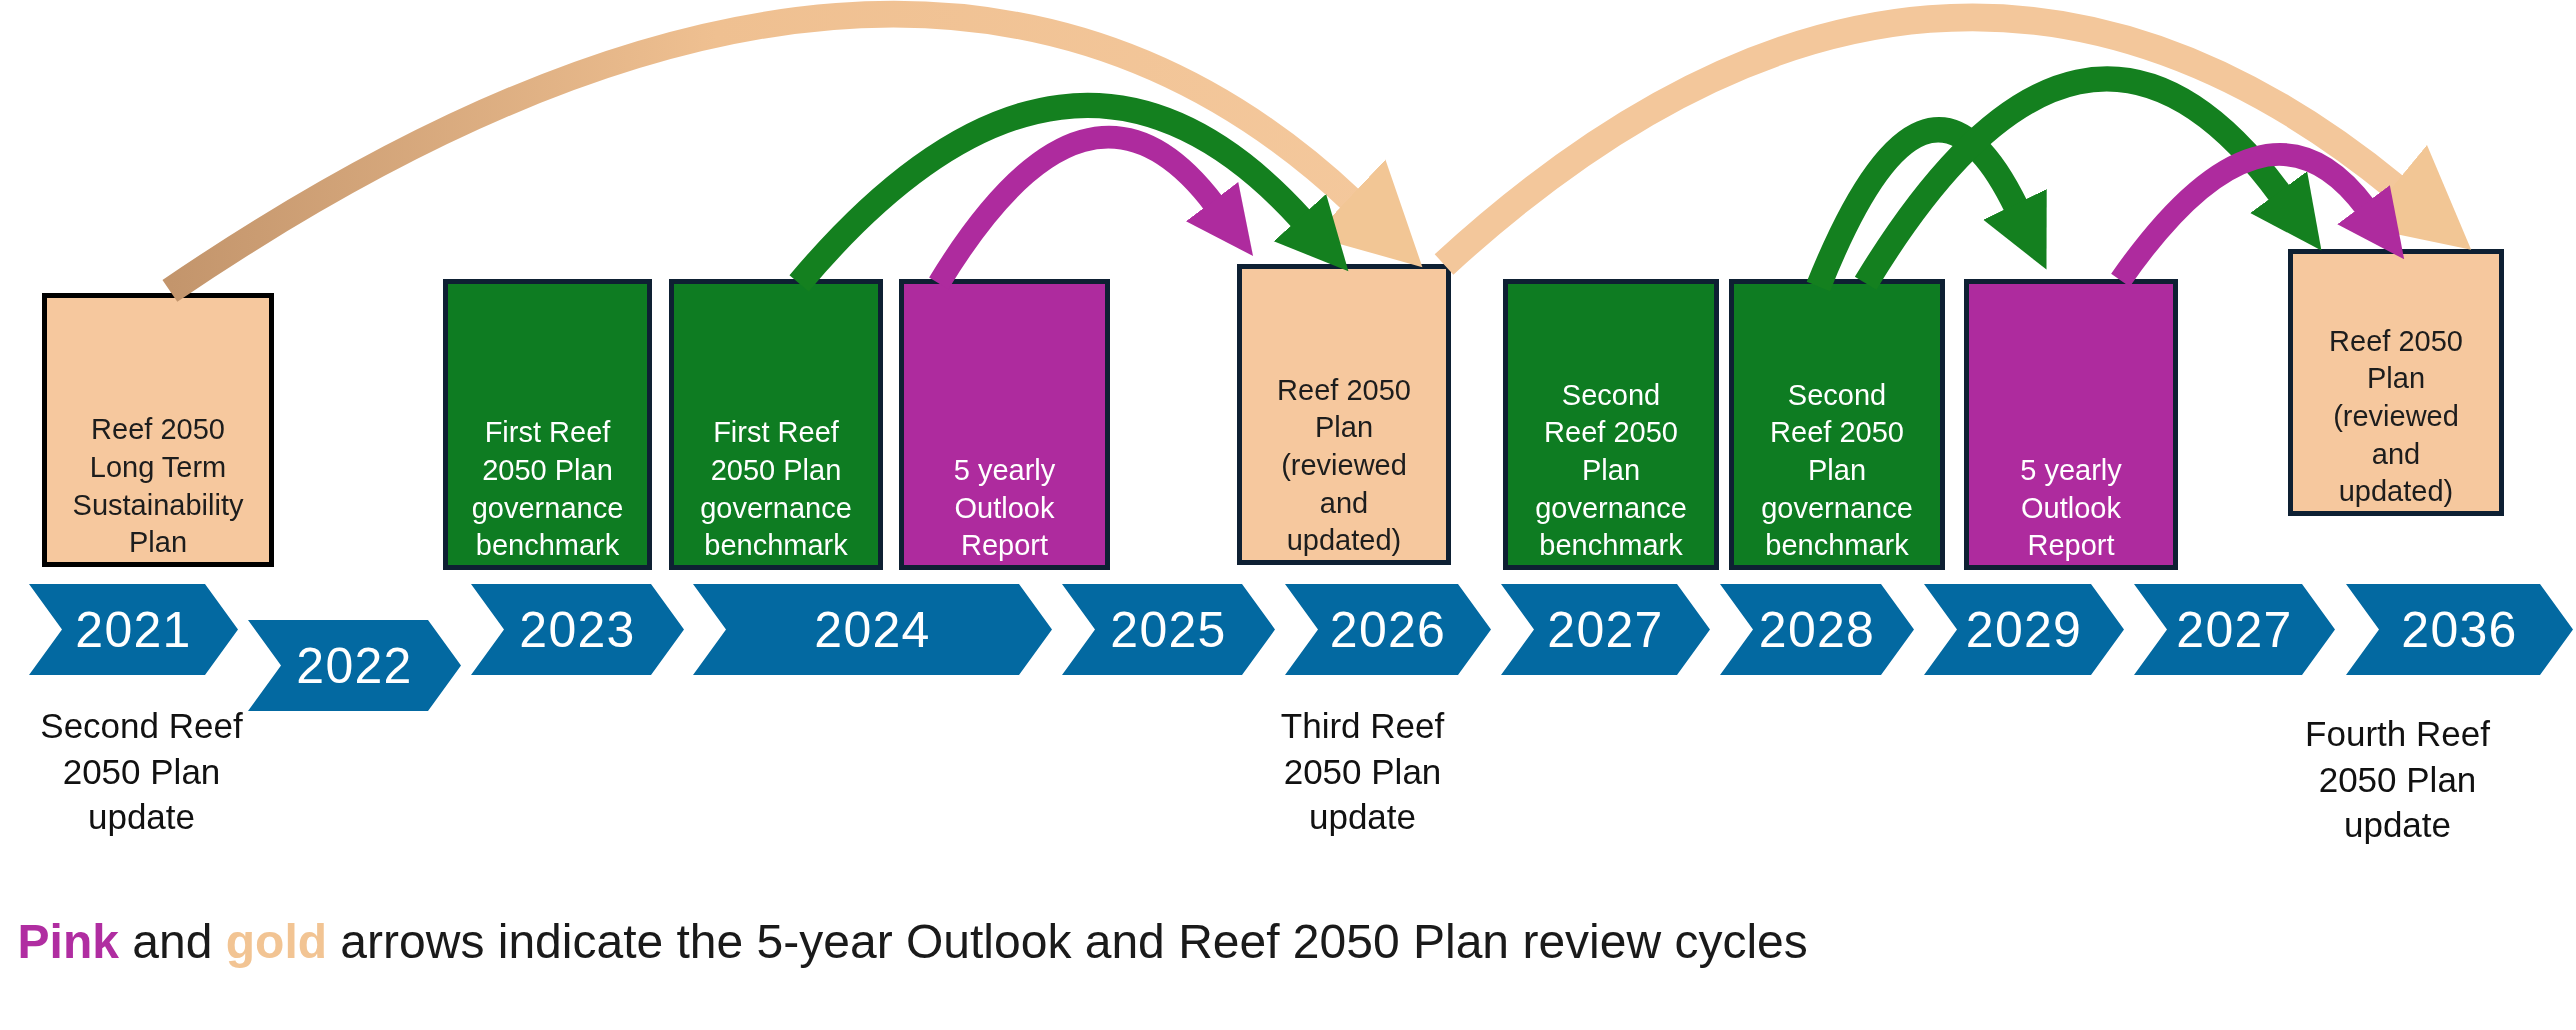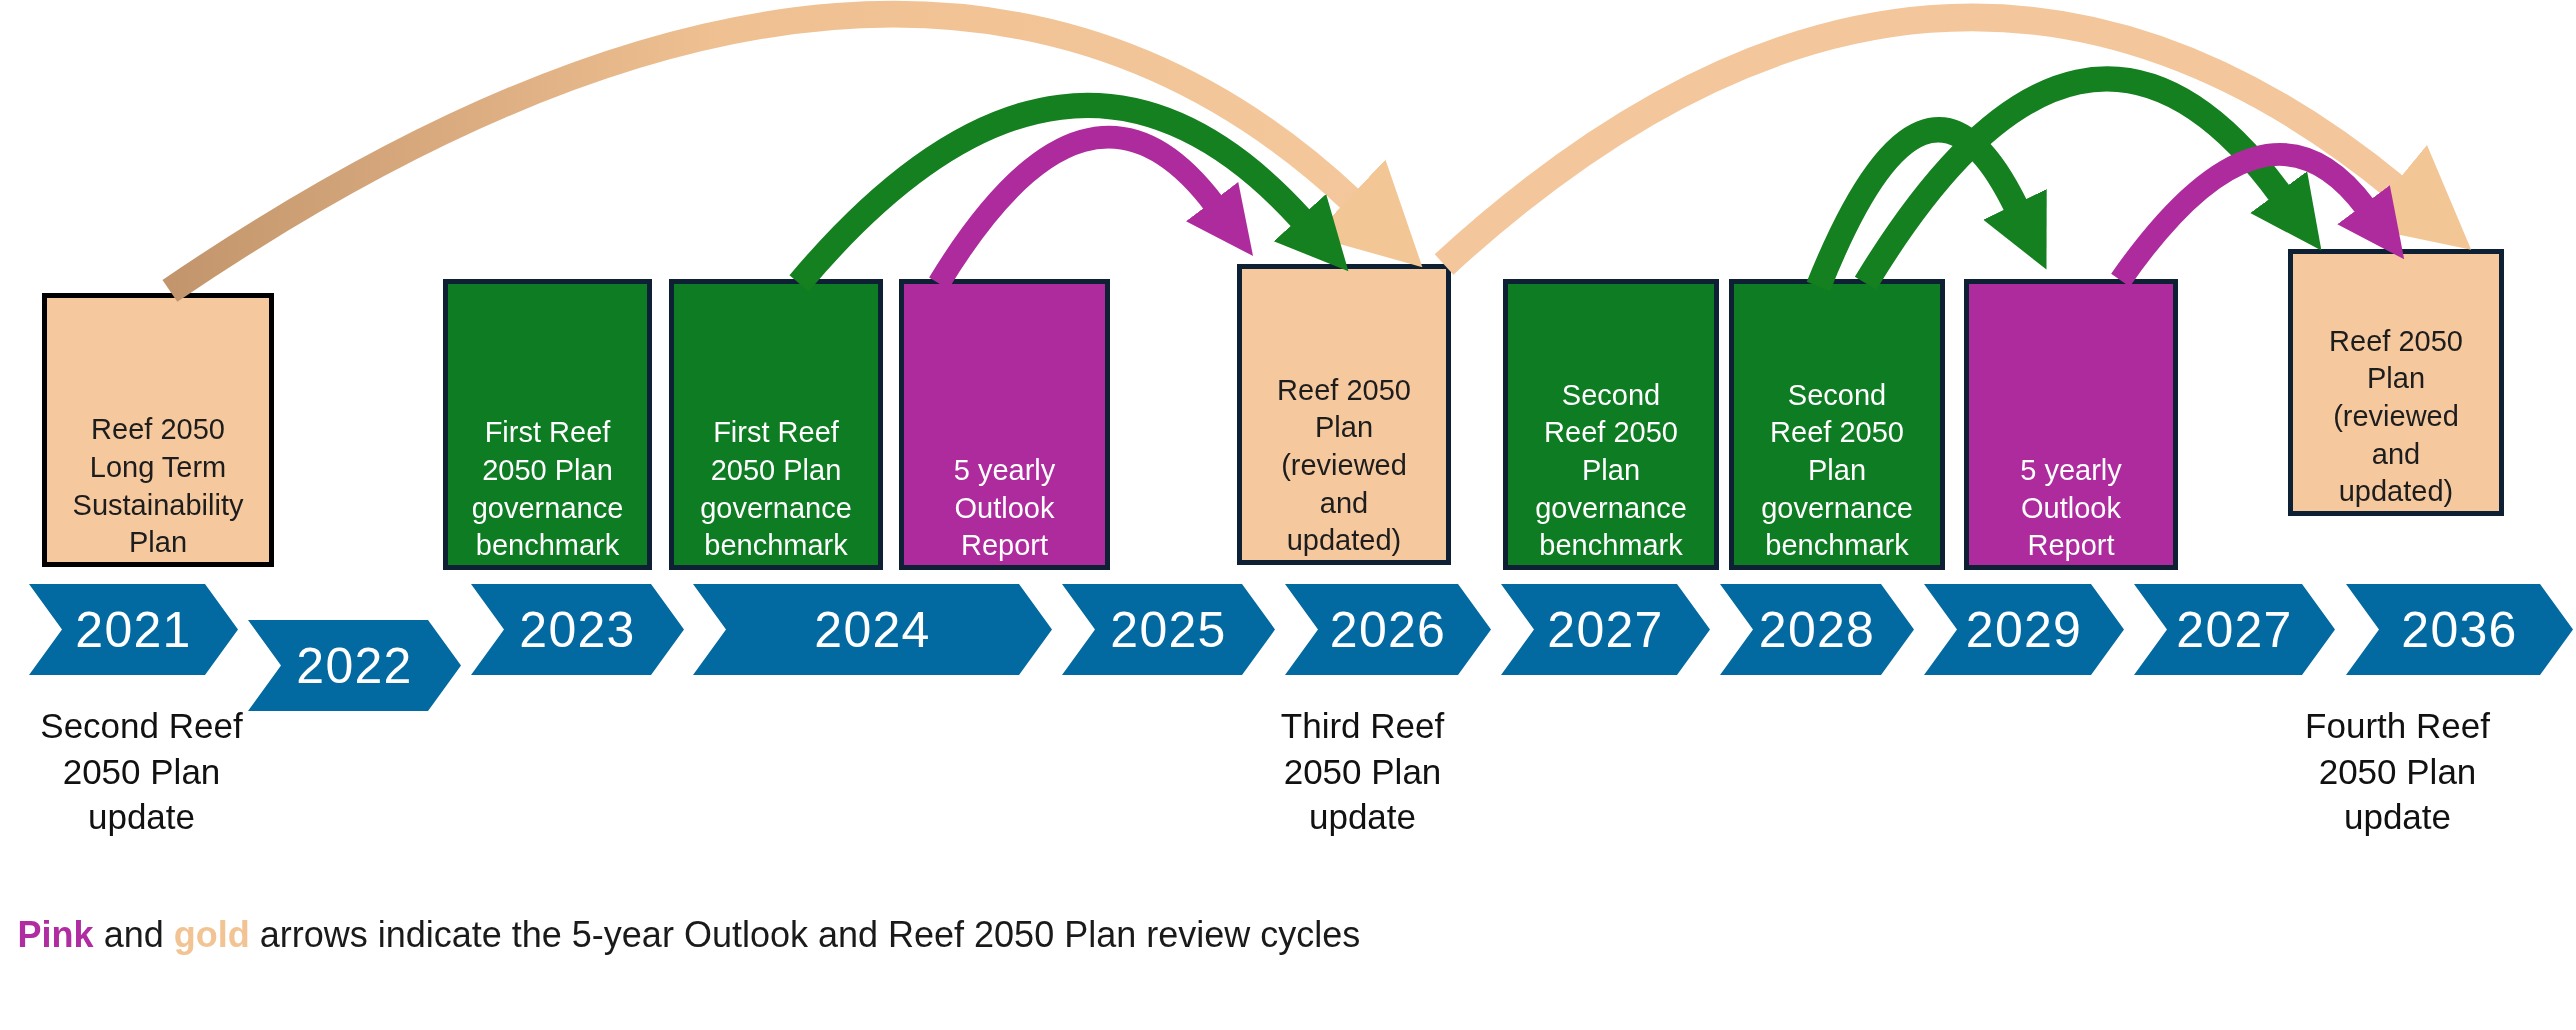--- a/index.html
+++ b/index.html
@@ -28,21 +28,21 @@
     background:#0369a1;color:#ffffff;
     display:flex;align-items:center;justify-content:center;
     font-size:50px;letter-spacing:1.3px;
     clip-path:polygon(0 0, calc(100% - 33px) 0, 100% 50%, calc(100% - 33px) 100%, 0 100%, 33px 50%);
   }
   .milestone{
     position:absolute;top:703px;width:327px;z-index:2;
     text-align:center;font-size:35px;line-height:1.3;
     color:#111111;white-space:pre-line;
   }
-  .legend-line{position:absolute;left:17.6px;z-index:2;font-size:36px;color:#1a1a1a;}
+  .legend-line{position:absolute;left:17.6px;z-index:2;font-size:48px;color:#1a1a1a;}
   #legend-line-1{top:914px;}
   #legend-line-2{top:969px;}
   .lg-pink{color:#B02DA1;font-weight:bold;}
   .lg-gold{color:#F2C493;font-weight:bold;}
   .lg-green{color:#108A1A;font-weight:bold;}
 </style>
 </head>
 <body>
 
 <div id="stage" style="transform: scale(1);">
@@ -154,21 +154,21 @@
       <div class="chevron" style="left: 2134px; width: 201px;">2027</div>
       <div class="chevron" style="left: 2346px; width: 227px;">2036</div>
     </div>
 
   <div class="milestone" style="left:-22px;">Second Reef
 2050 Plan
 update</div>
   <div class="milestone" style="left:1199px;">Third Reef
 2050 Plan
 update</div>
-  <div class="milestone" style="left:2234px;">Fourth Reef
+  <div class="milestone" style="left:2234px;margin-top:8px;">Fourth Reef
 2050 Plan
 update</div>
 
   <div class="legend-line" id="legend-line-1"><span class="lg-pink">Pink</span><span> and </span><span class="lg-gold">gold</span><span> arrows indicate the 5-year Outlook and Reef 2050 Plan review cycles</span></div>
 
 
 </div>
 
 
 </body></html>

